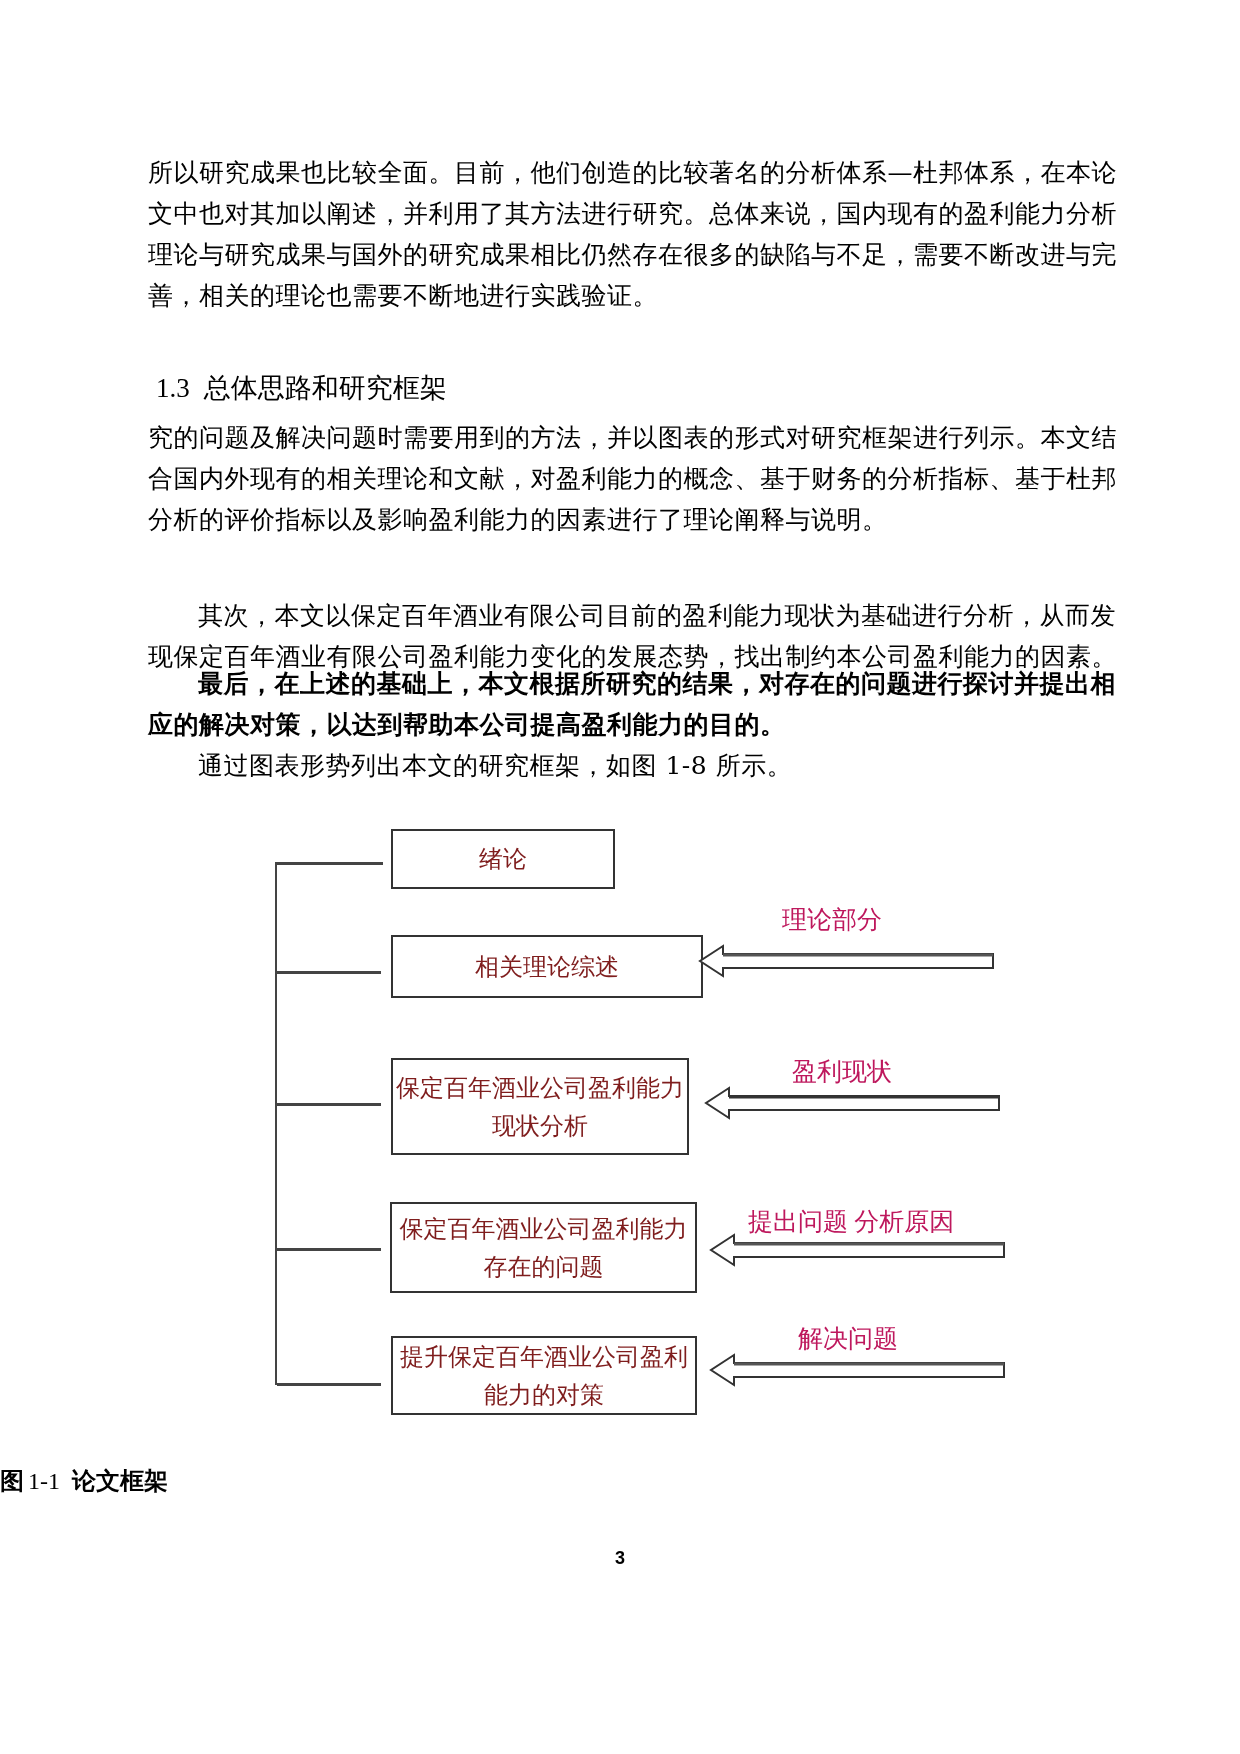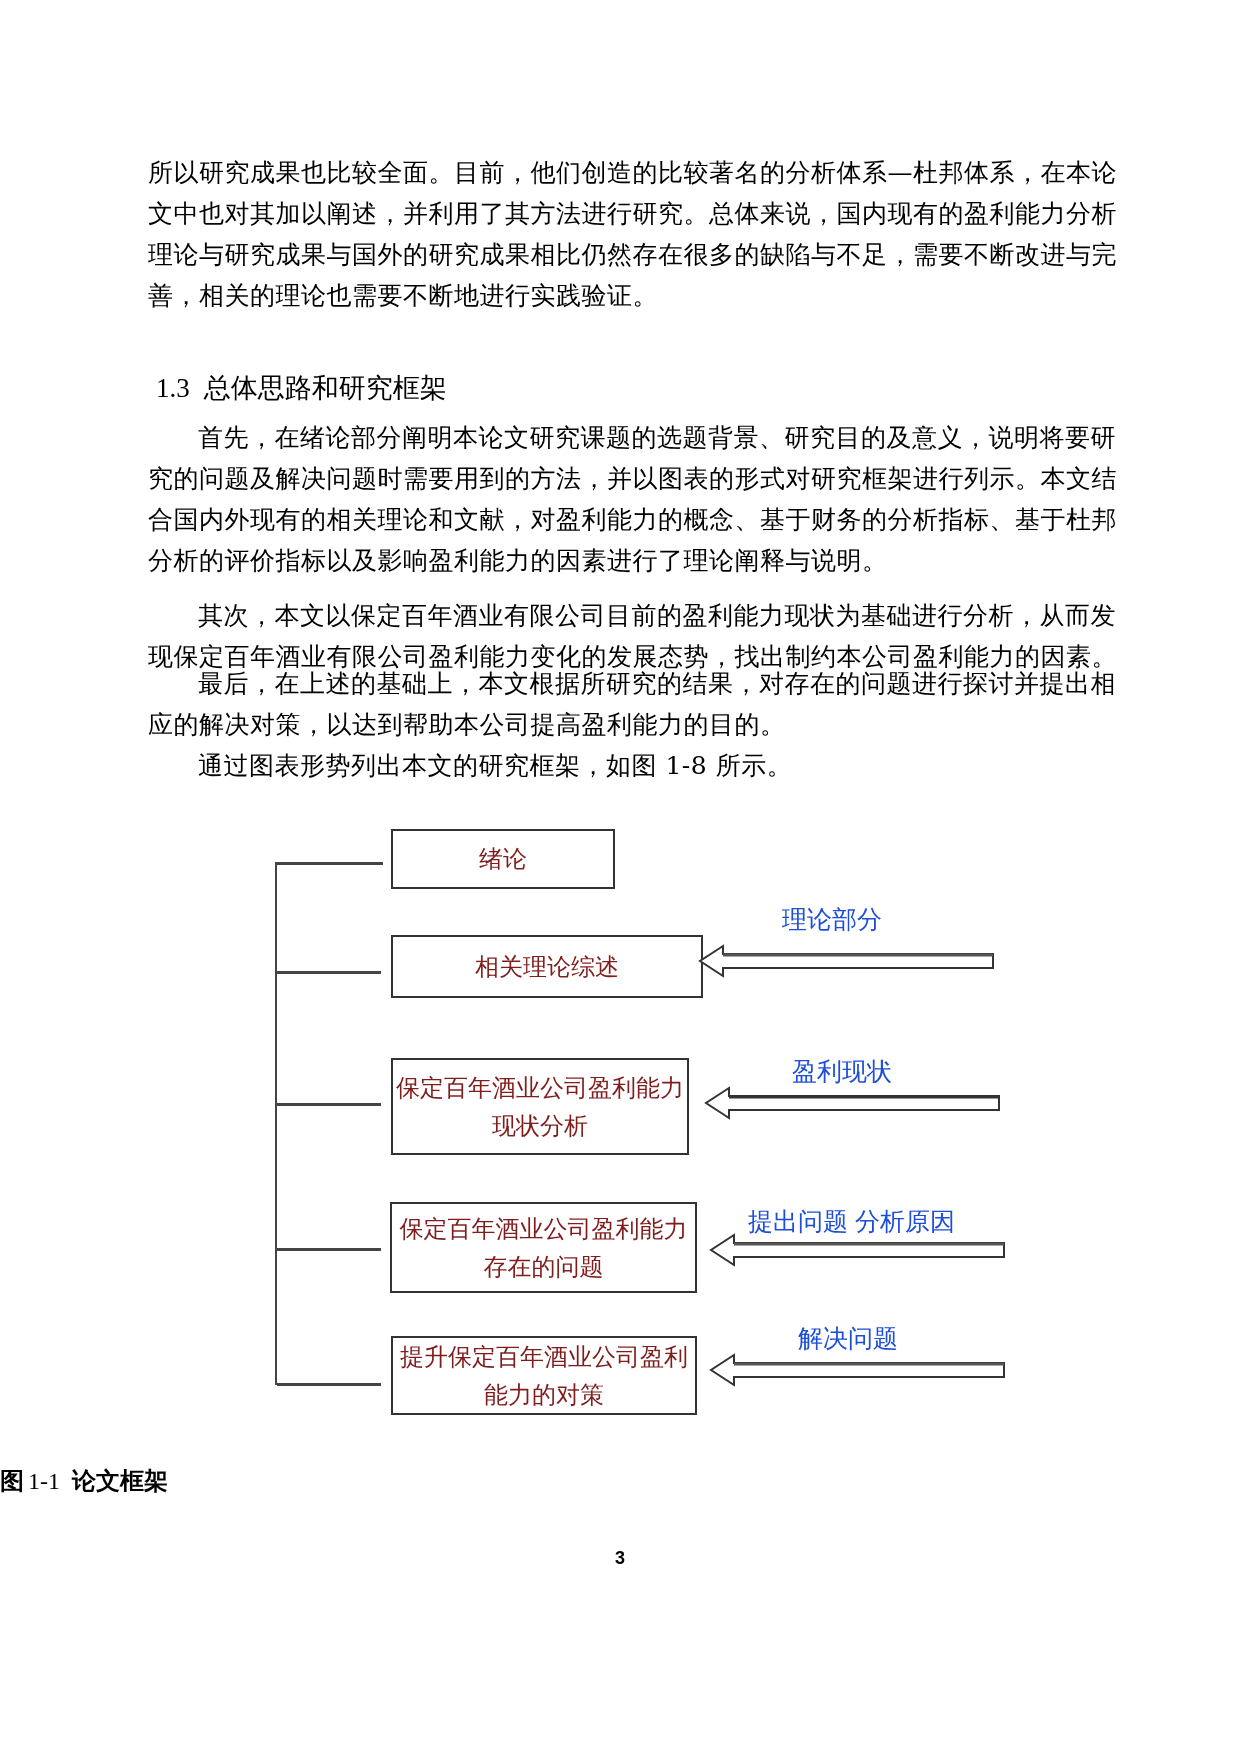--- a/index.html
+++ b/index.html
@@ -12,21 +12,21 @@
   .indent { padding-left: 50px; }
   .heading { position: absolute; left: 156px; top: 370px; font-size: 27px; margin: 0; font-weight: normal;
              font-family: "DejaVu Sans", "Liberation Sans", sans-serif; }
   .heading .num { font-family: "Liberation Serif", serif; margin-right: 14px; }
   .diagram { position: absolute; left: 0; top: 0; width: 1240px; height: 1754px; }
   .box { position: absolute; border: 2px solid #333; background: #fff; display: flex; align-items: center;
          justify-content: center; text-align: center; color: #7f1d1d; font-size: 24px; line-height: 38px;
          font-family: "DejaVu Serif", "Liberation Serif", serif; box-sizing: border-box; }
   .vline { position: absolute; background: #444; width: 2px; }
   .hline { position: absolute; background: #444; height: 3px; }
-  .arrow-label { position: absolute; color: #1d4ed8; font-size: 25px; font-family: Liberation Sans, sans-serif; white-space: nowrap; }
+  .arrow-label { position: absolute; color: #be185d; font-size: 25px; font-family: Liberation Serif, serif; white-space: nowrap; }
   .arrow { position: absolute; }
   .caption { position: absolute; top: 1465px; left: 0; width: 1240px; font-size: 24px; font-weight: bold;
              font-family: "DejaVu Sans", "Liberation Sans", sans-serif; }
   .caption .fig-num { font-weight: normal; font-family: "Liberation Serif", serif; margin: 0 12px 0 4px; }
   .page-number { position: absolute; top: 1548px; left: 0; width: 1240px; text-align: center; font-size: 18px; font-weight: bold;
                  font-family: "Liberation Sans", sans-serif; }
 </style>
 </head>
 <body>
 
@@ -35,32 +35,31 @@
   <span class="line">文中也对其加以阐述，并利用了其方法进行研究。总体来说，国内现有的盈利能力分析</span>
   <span class="line">理论与研究成果与国外的研究成果相比仍然存在很多的缺陷与不足，需要不断改进与完</span>
   <span class="line last">善，相关的理论也需要不断地进行实践验证。</span>
 </div>
 
 <h2 class="heading">
   <span class="num">1.3</span><span>总体思路和研究框架</span>
 </h2>
 
 <div class="para" style="top:417px;">
-  <span class="line indent">首先，在绪论部分阐明本论文研究课题的选题背景、研究目的及意义，说明将要研</span>
   <span class="line">究的问题及解决问题时需要用到的方法，并以图表的形式对研究框架进行列示。本文结</span>
   <span class="line">合国内外现有的相关理论和文献，对盈利能力的概念、基于财务的分析指标、基于杜邦</span>
   <span class="line last">分析的评价指标以及影响盈利能力的因素进行了理论阐释与说明。</span>
 </div>
 
 <div class="para" style="top:595px;">
   <span class="line indent">其次，本文以保定百年酒业有限公司目前的盈利能力现状为基础进行分析，从而发</span>
   <span class="line last">现保定百年酒业有限公司盈利能力变化的发展态势，找出制约本公司盈利能力的因素。</span>
 </div>
 
-<div class="para" style="top:663px;">
+<div class="para" style="top:663px;font-weight:bold;">
   <span class="line indent">最后，在上述的基础上，本文根据所研究的结果，对存在的问题进行探讨并提出相</span>
   <span class="line last">应的解决对策，以达到帮助本公司提高盈利能力的目的。</span>
 </div>
 
 <div class="para" style="top:745px;">
   <span class="line indent last">通过图表形势列出本文的研究框架，如图 1-8 所示。</span>
 </div>
 
 <div class="diagram">
 

